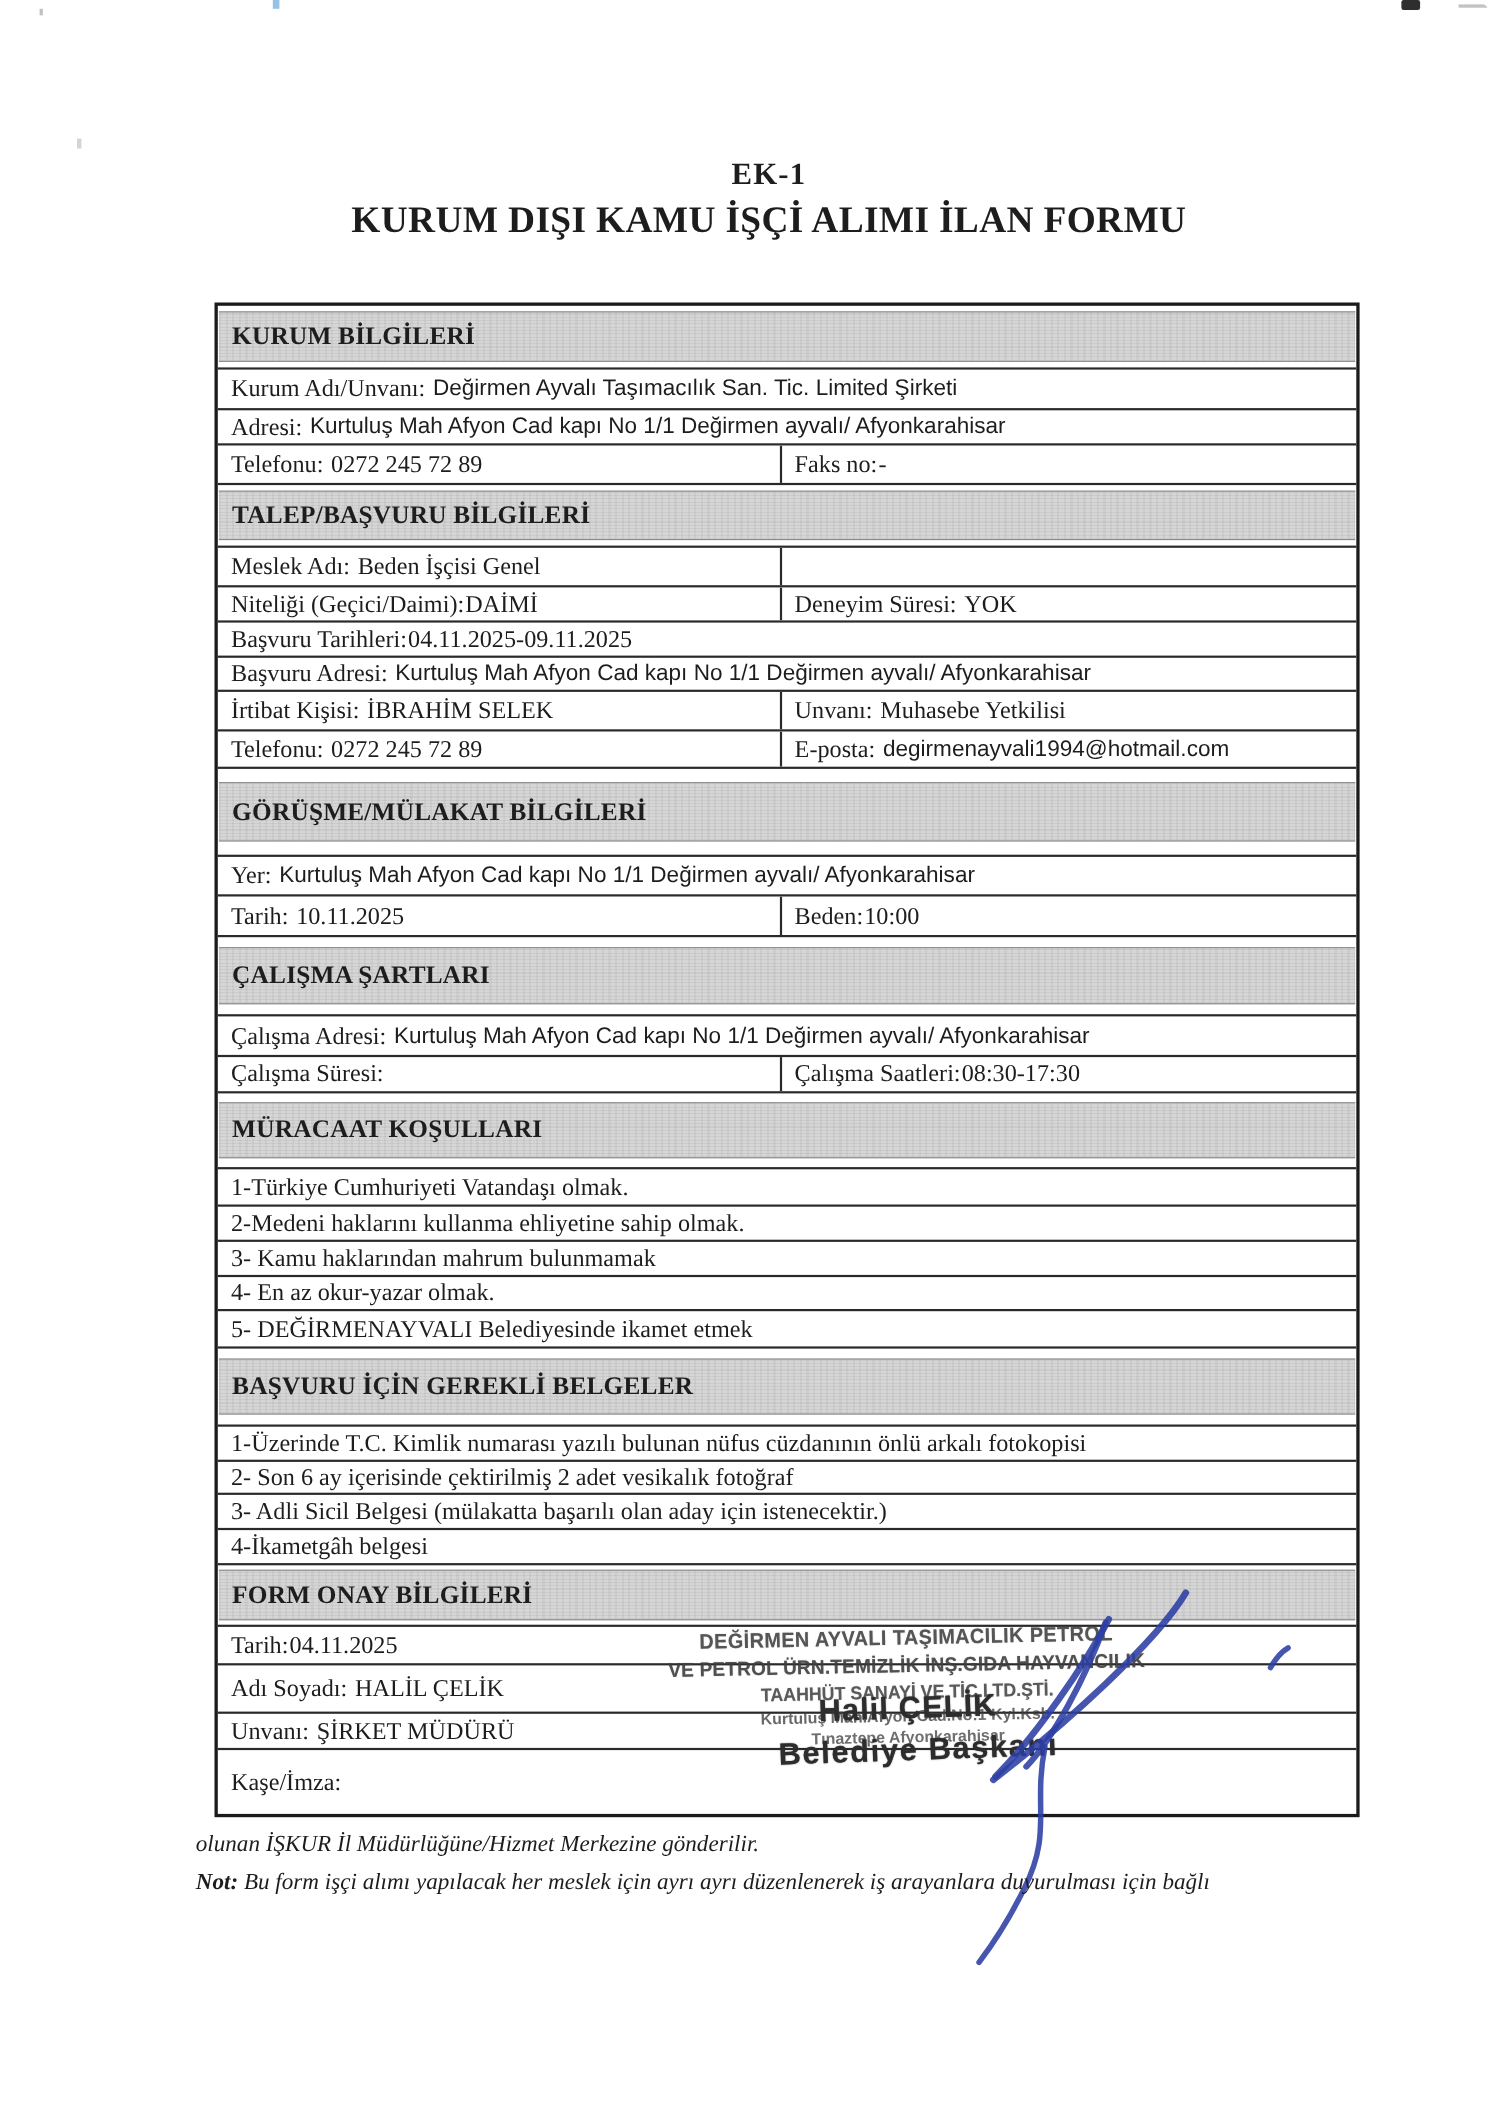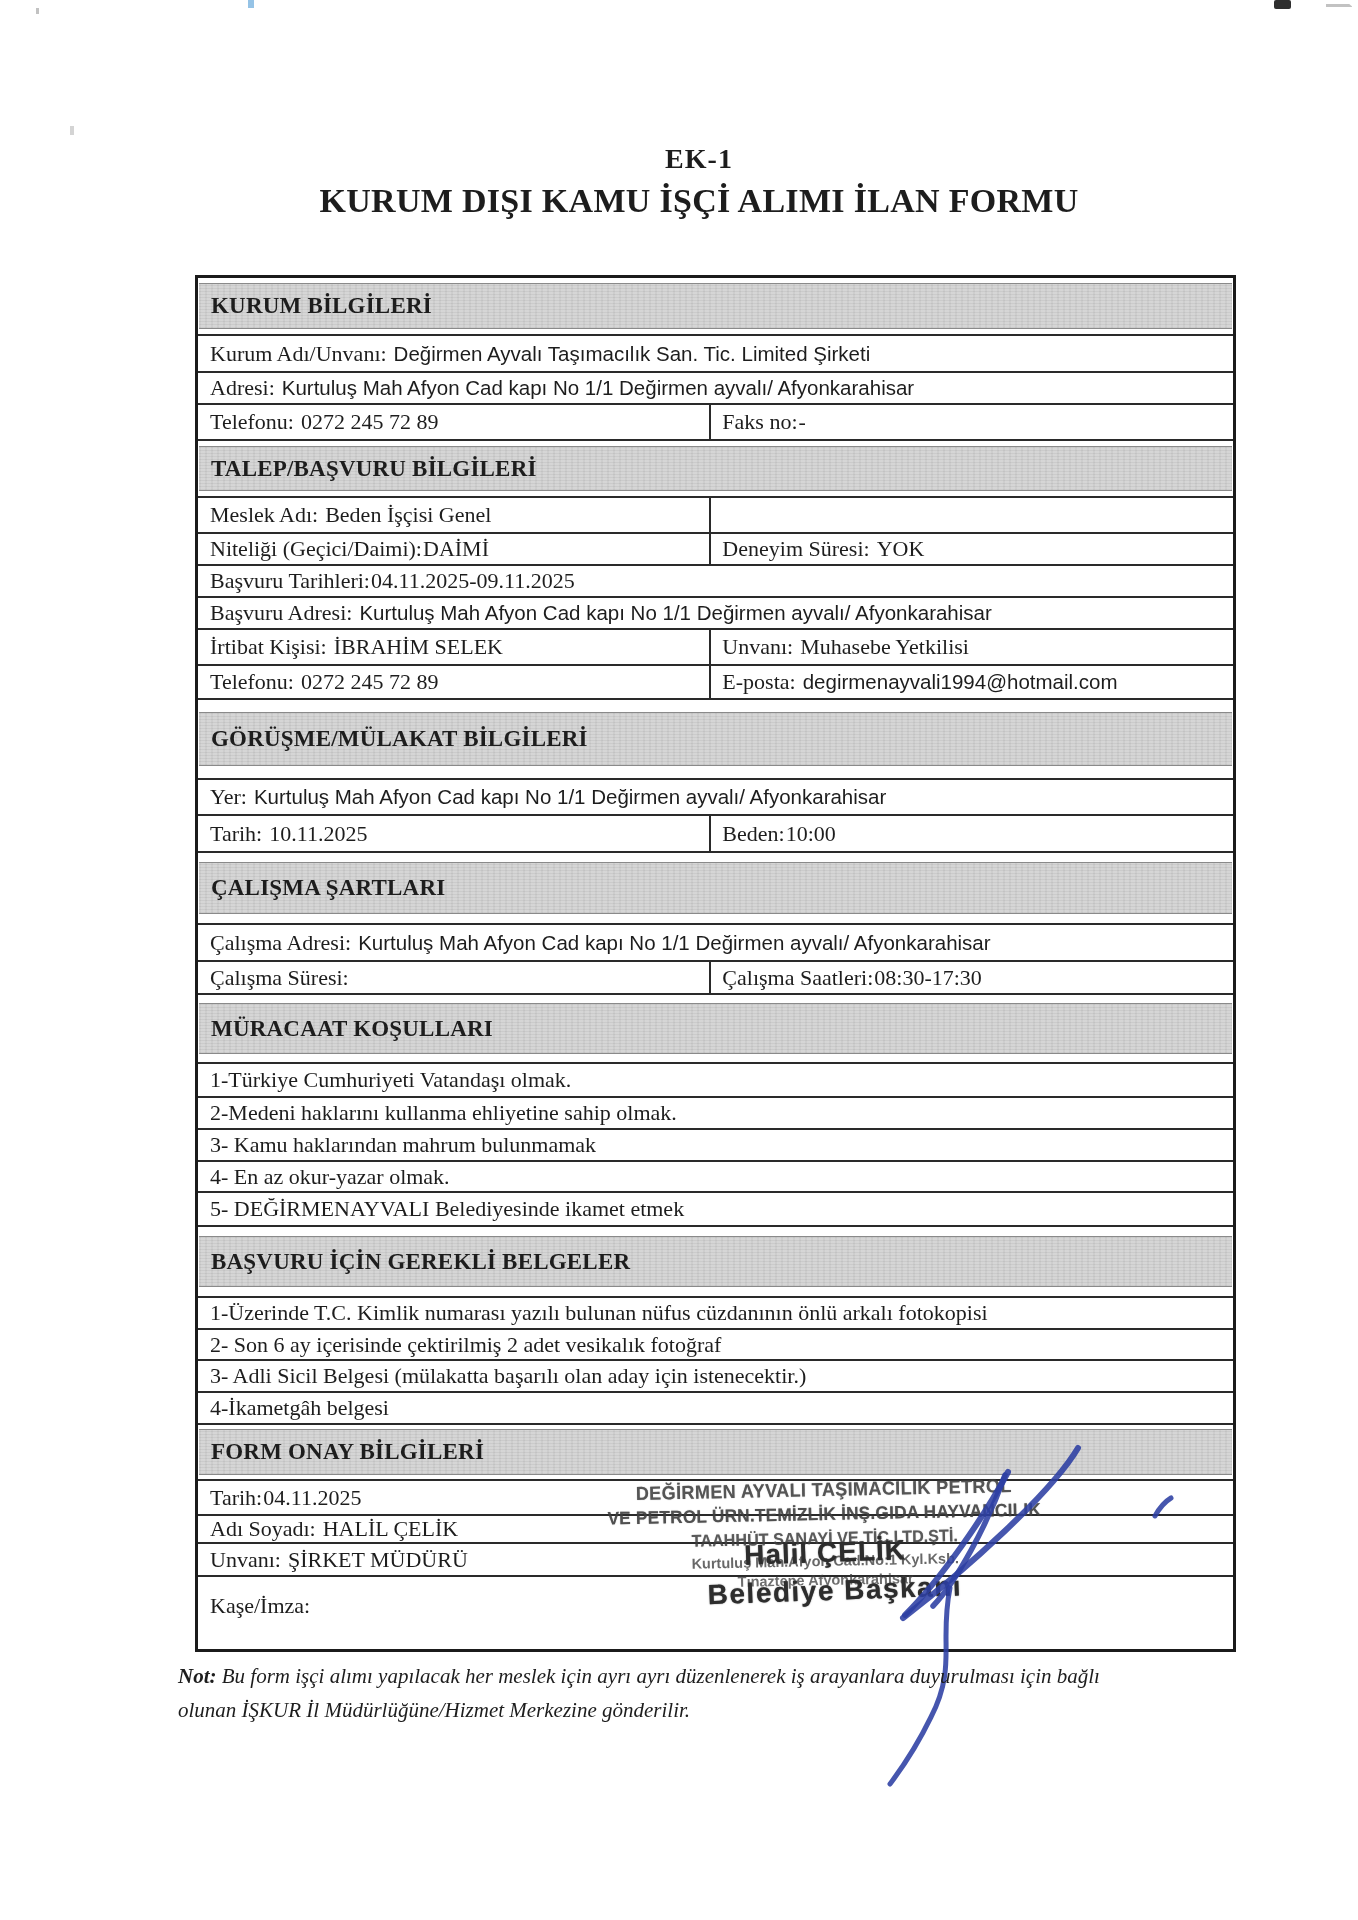--- a/index.html
+++ b/index.html
@@ -244,21 +244,21 @@
 
     <div class="hrow" style="height:56px;padding:4px 1px;">
       <div class="band">
         <span>FORM ONAY BİLGİLERİ</span>
       </div>
     </div>
     <div class="row" style="height:35px">
       <span class="lbl">Tarih:</span>
       <span class="val tight">04.11.2025</span>
     </div>
-    <div class="row" style="height:28px">
+    <div class="row" style="height:44px">
       <span class="lbl">Adı Soyadı:</span>
       <span class="val">HALİL ÇELİK</span>
     </div>
     <div class="row" style="height:33px">
       <span class="lbl">Unvanı:</span>
       <span class="val">ŞİRKET MÜDÜRÜ</span>
     </div>
     <div class="row" style="height:58px">
       <span class="lbl">Kaşe/İmza:</span>
     </div>
@@ -278,25 +278,25 @@
     <g fill="none" stroke="#2c3fa3" stroke-opacity="0.88" stroke-linecap="round" stroke-linejoin="round">
       <path stroke-width="6" d="M378,18 C352,62 268,138 203,188"></path>
       <path stroke-width="6" d="M205,185 C242,148 286,84 308,42"></path>
       <path stroke-width="5.5" d="M305,45 C287,96 256,152 233,176"></path>
       <path stroke-width="5" d="M250,158 C239,212 257,236 231,287 C216,318 199,342 190,354"></path>
       <path stroke-width="5" d="M455,86 C460,77 466,71 471,68"></path>
     </g>
   </svg>
 
   <div class="note">
+    <div>olunan İŞKUR İl Müdürlüğüne/Hizmet Merkezine gönderilir.</div>
     <div>
       <span class="nlabel">Not:</span>
       <span>Bu form işçi alımı yapılacak her meslek için ayrı ayrı düzenlenerek iş arayanlara duyurulması için bağlı</span>
     </div>
-    <div>olunan İŞKUR İl Müdürlüğüne/Hizmet Merkezine gönderilir.</div>
   </div>
 
   <div class="artifact" style="left:1274px;top:0;width:17px;height:9px;background:#2e2e2e;border-radius:2px;"></div>
   <div class="artifact" style="left:1326px;top:4px;width:26px;height:3px;background:#a8a8a8;opacity:0.7;"></div>
   <div class="artifact" style="left:248px;top:0;width:6px;height:8px;background:#7ab4e0;opacity:0.8;"></div>
   <div class="artifact" style="left:36px;top:8px;width:3px;height:6px;background:#9a9a9a;opacity:0.6;"></div>
   <div class="artifact" style="left:70px;top:126px;width:4px;height:9px;background:#b0b0b0;opacity:0.55;"></div>
 
 </div>
 

